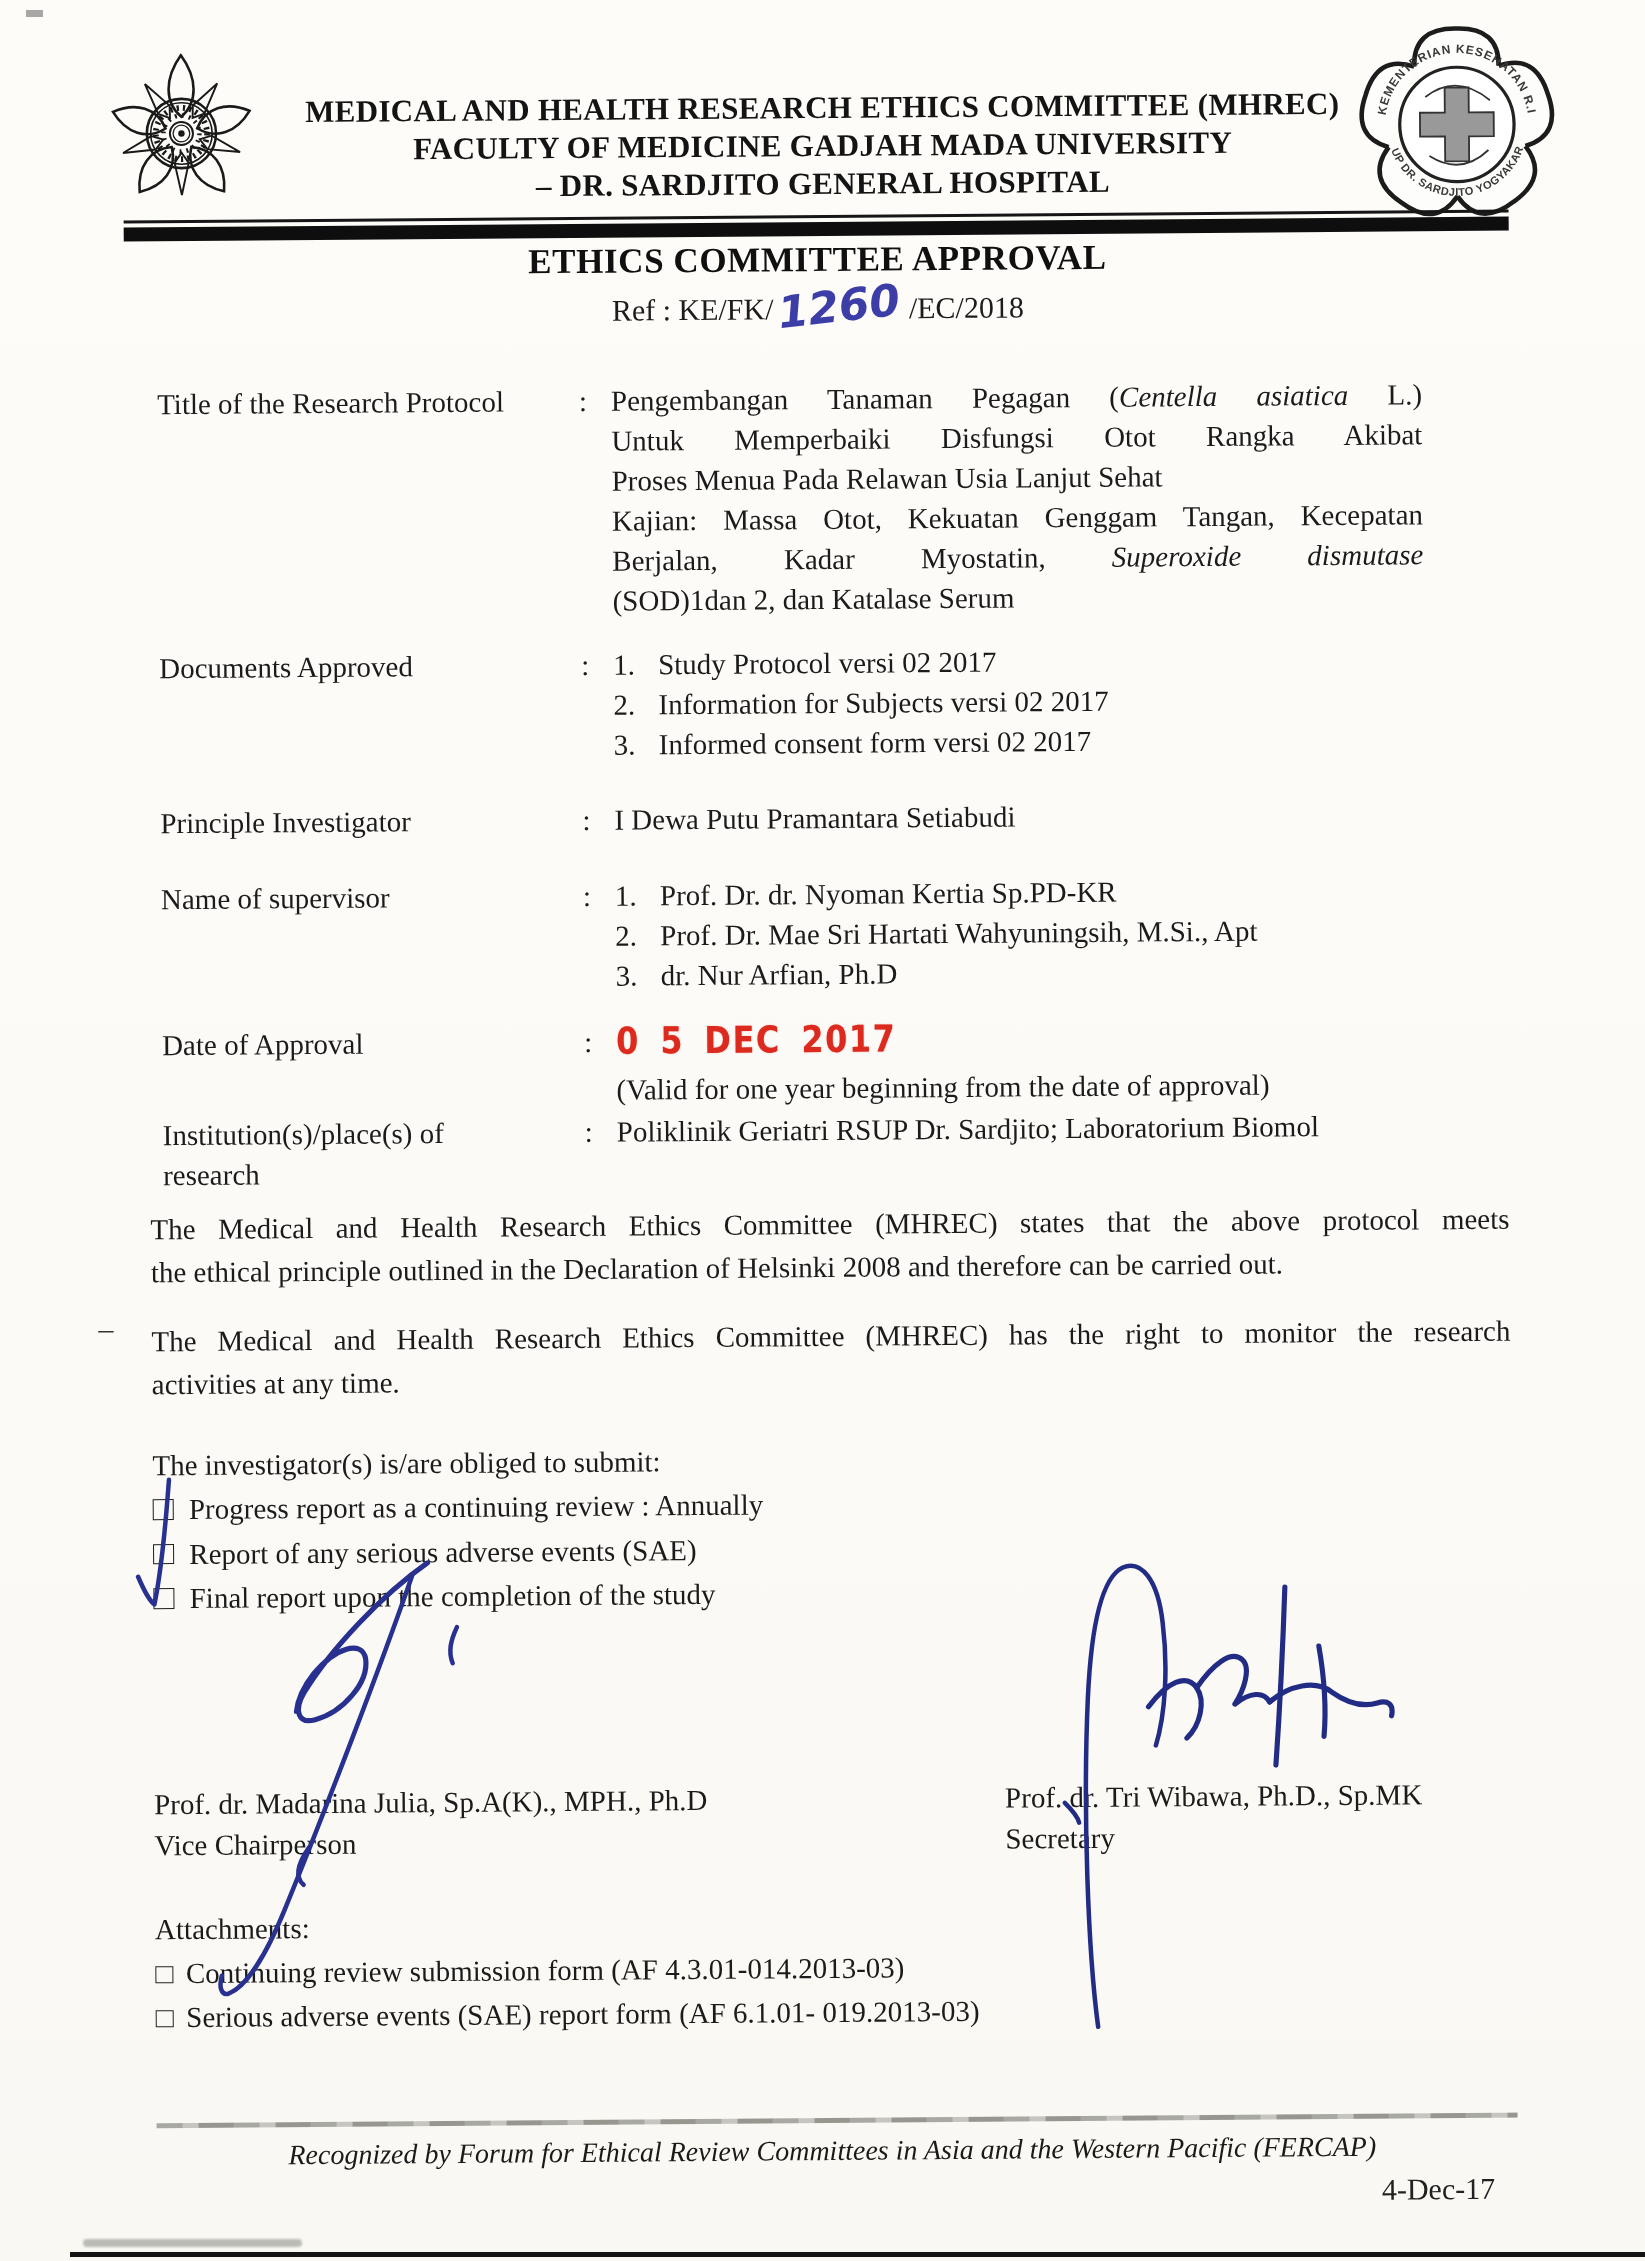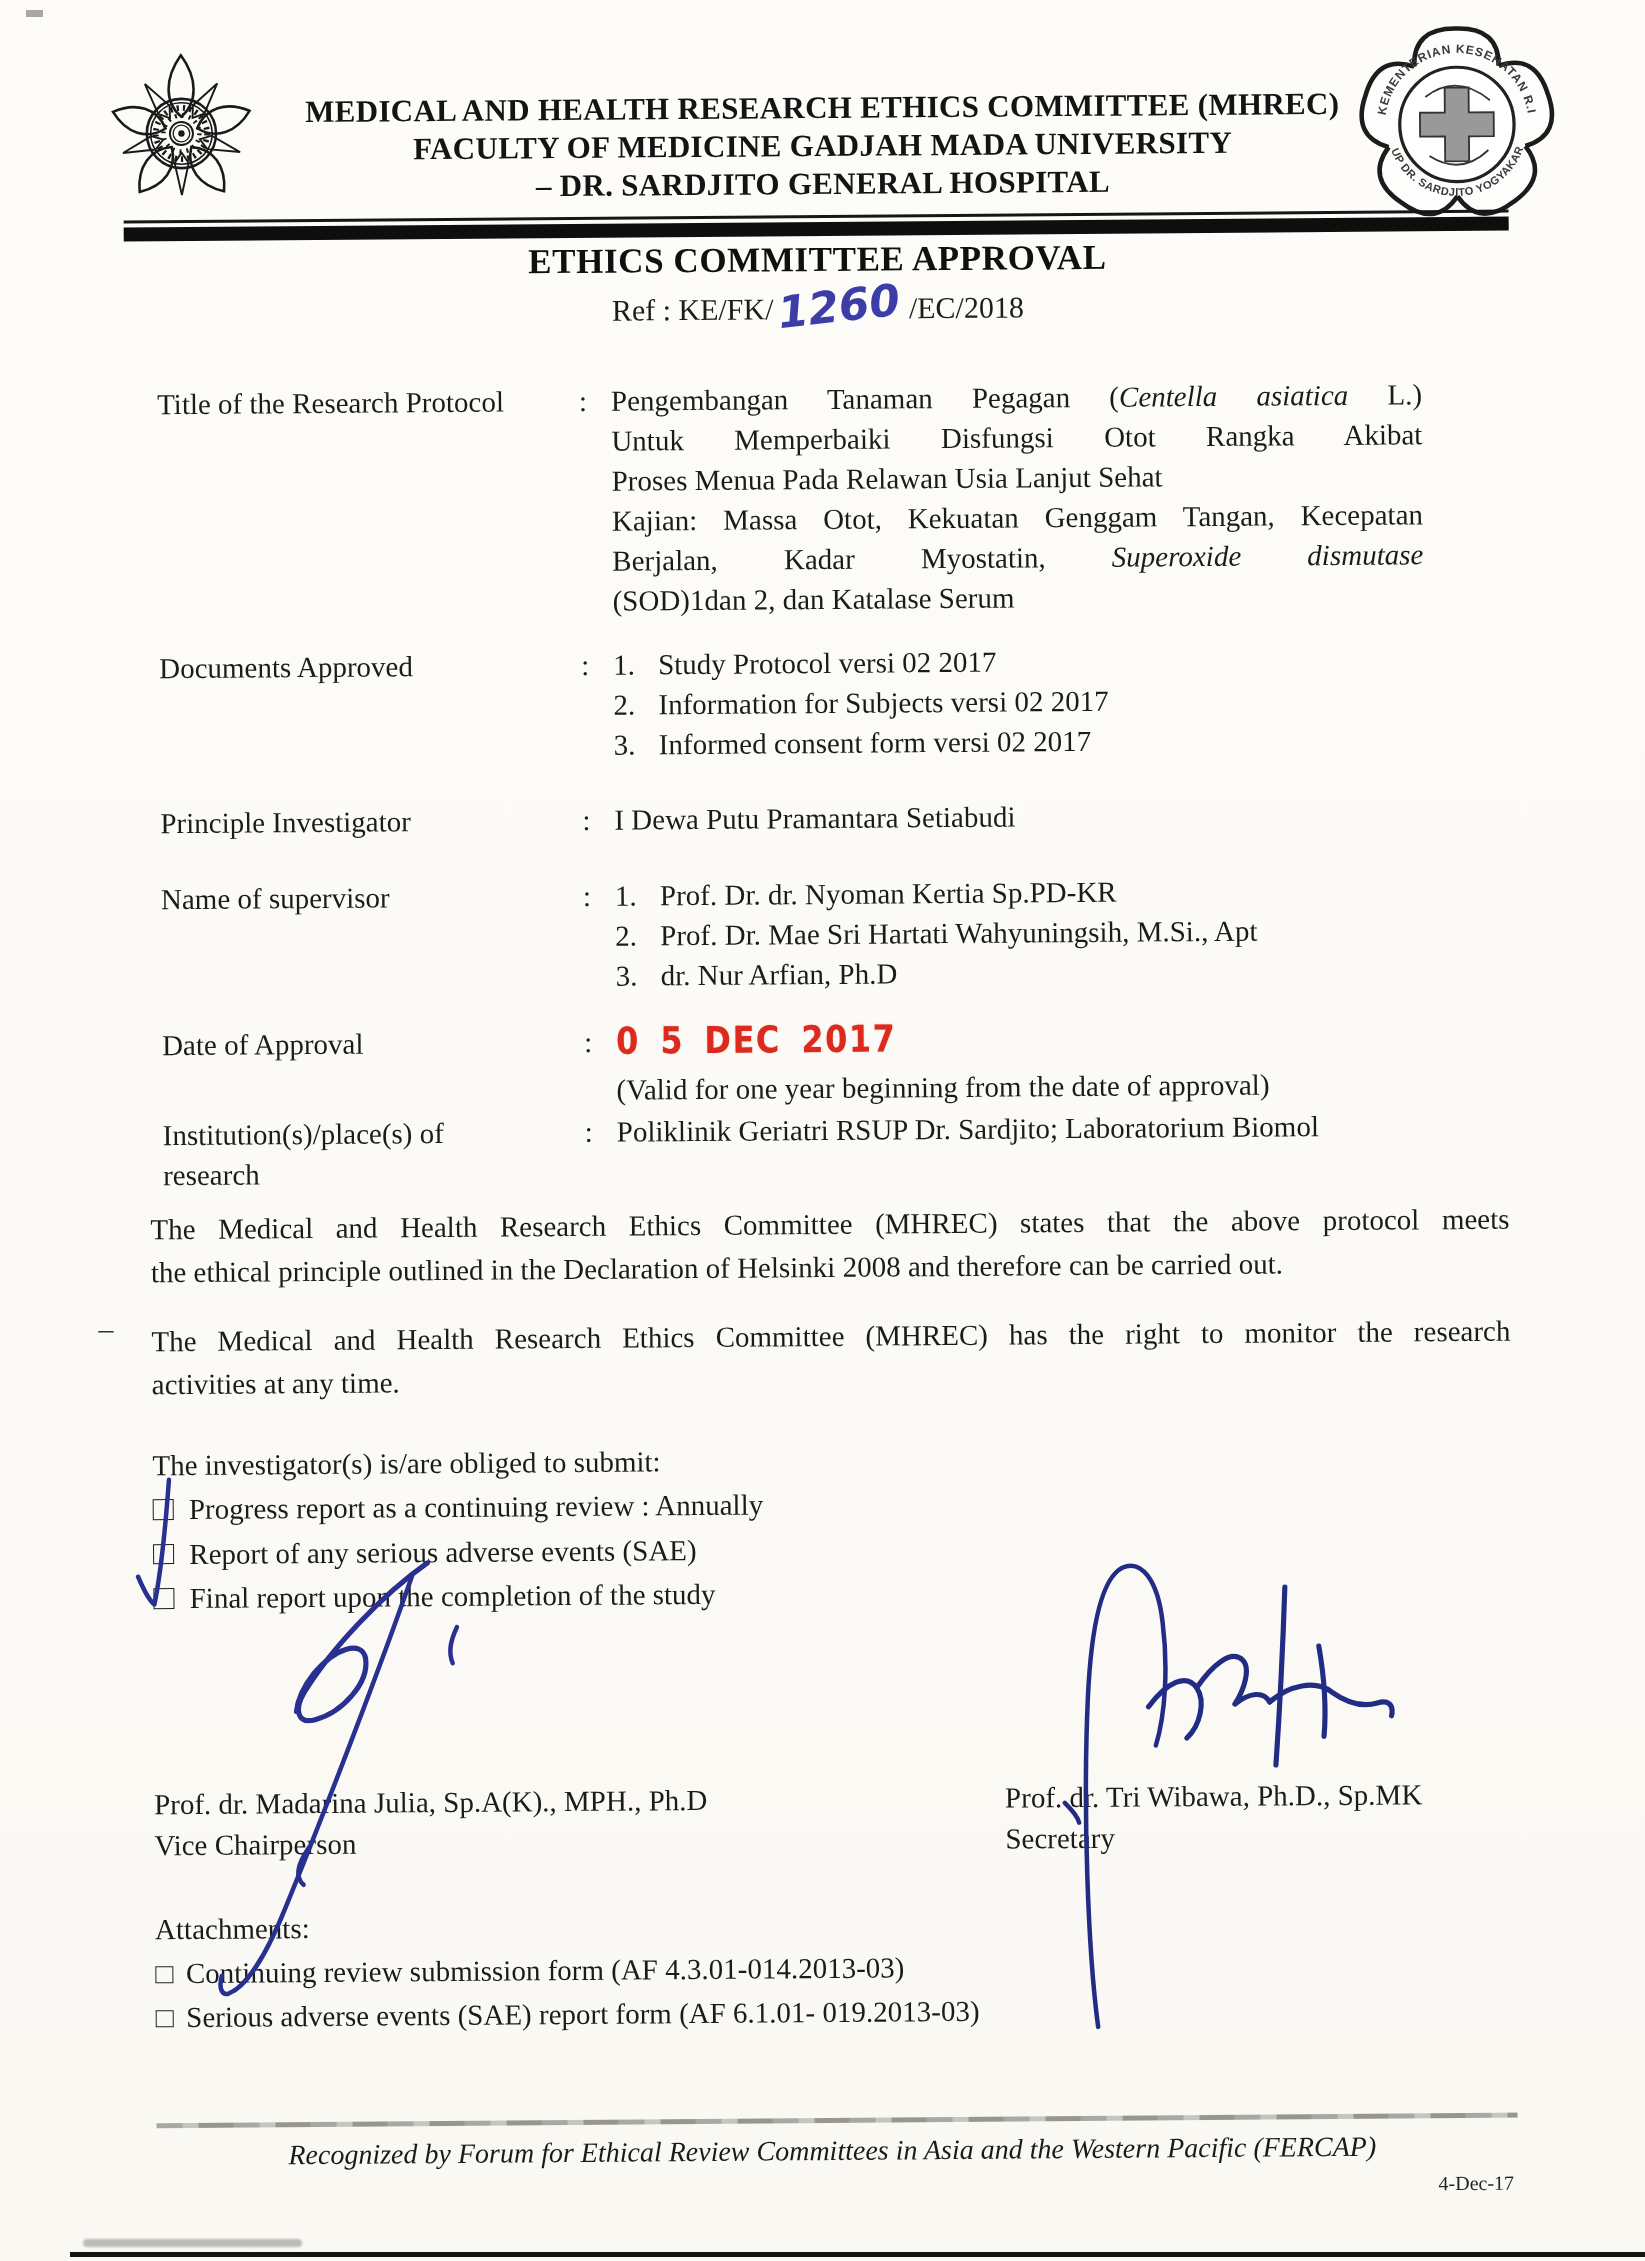--- a/index.html
+++ b/index.html
@@ -61,21 +61,21 @@
   
   .attach{position:absolute;left:147px;top:1902px;font-size:29px;line-height:44px;}
   .cb-s{display:inline-block;width:15.5px;height:15.5px;border:1.9px solid #222;margin-right:13px;}
 
   
   .foot-line{position:absolute;left:147px;top:2118px;width:1361px;height:4.5px;
     background:repeating-linear-gradient(90deg,#8f8f8a 0 26px,#b5b5b0 26px 42px,#77776f 42px 77px);
     opacity:.75;filter:blur(0.6px);}
   .recognition{position:absolute;left:0;top:2135px;width:1645px;text-align:center;
     font-size:28px;font-style:italic;color:#1a1a1a;}
-  .foot-date{position:absolute;right:141px;top:2177px;font-size:20px;color:#222;}
+  .foot-date{position:absolute;right:160px;top:2177px;font-size:30px;color:#222;}
 
   
   .ink{position:absolute;inset:0;pointer-events:none;}
   .scan-bottom{position:absolute;left:70px;right:0;bottom:3.9px;height:5.2px;background:#141414;}
   .scan-smudge{position:absolute;left:83px;bottom:14px;width:219px;height:7.7px;background:#8a8a84;
     opacity:.55;filter:blur(1.3px);border-radius:3.9px;}
   .scan-dot{position:absolute;left:26px;top:10.3px;width:17px;height:6.4px;background:#555;opacity:.5;filter:blur(0.6px);}
 </style>
 </head>
 <body>

